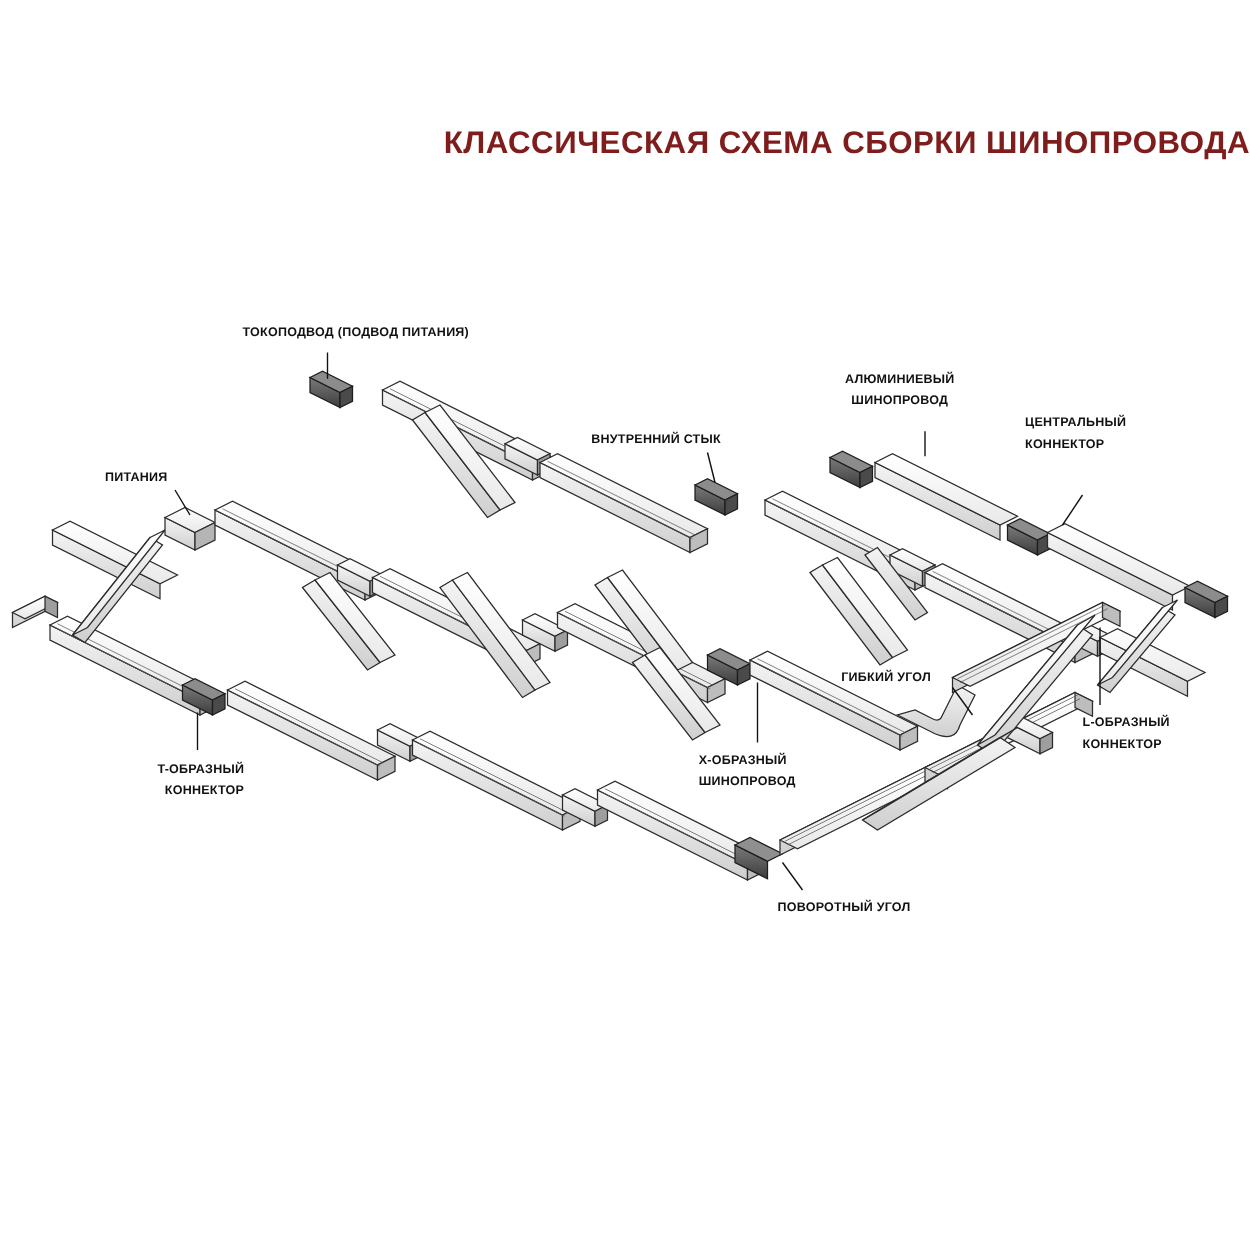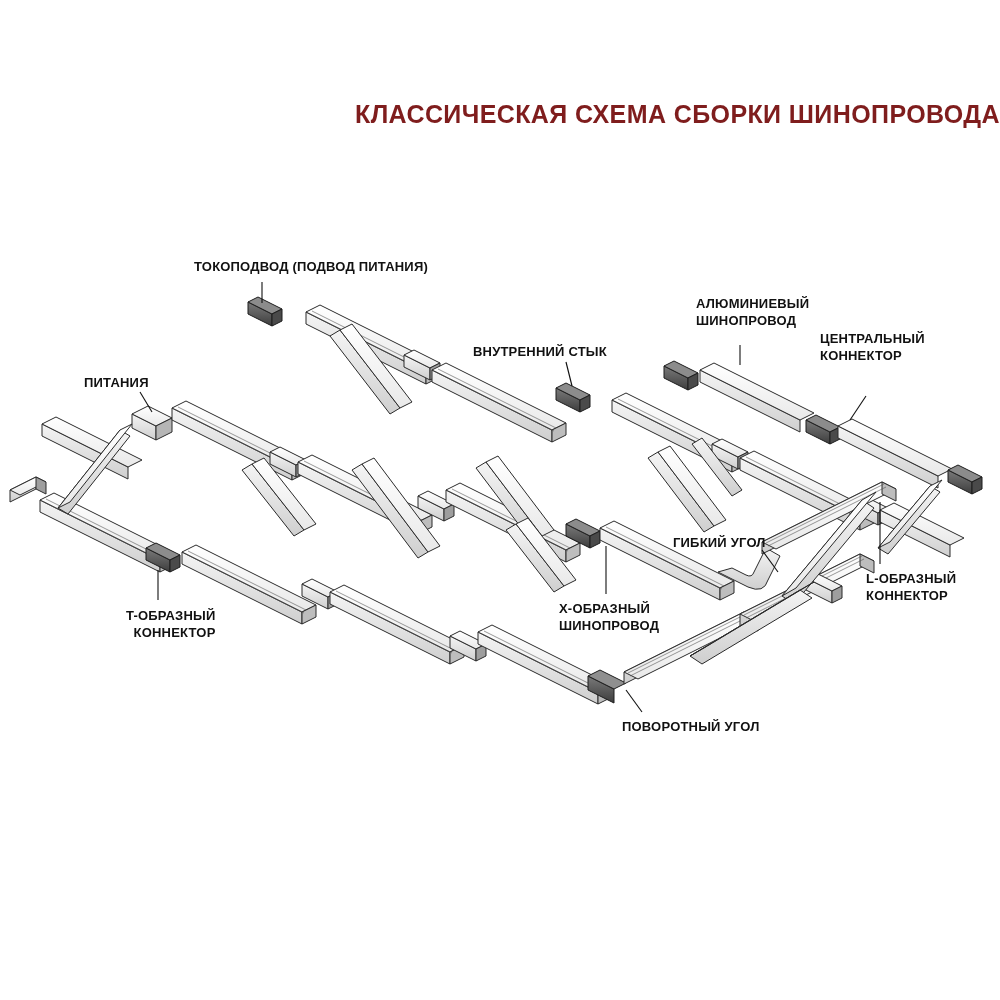--- a/index.html
+++ b/index.html
@@ -34,21 +34,21 @@
   }
   #diagram {
     position: absolute;
     left: 0;
     top: 0;
     width: 1000px;
     height: 1000px;
   }
   .lbl {
     position: absolute;
-    font-size: 13px;
+    font-size: 10px;
     font-weight: bold;
     letter-spacing: 0.2px;
     color: #111111;
     line-height: 17px;
     white-space: pre-line;
   }
   .lbl.l { text-align: left; }
 </style>
 </head>
 <body>
@@ -292,21 +292,21 @@
         <line x1="762" y1="550" x2="778" y2="572"></line>
         <line x1="880" y1="564" x2="880" y2="502"></line>
         <line x1="642" y1="712" x2="626" y2="690"></line>
       </g>
     </g>
   </svg>
 
   <div class="lbl l" style="left:194px; top:258px;">ТОКОПОДВОД (ПОДВОД ПИТАНИЯ)</div>
   <div class="lbl l" style="left:84px; top:374px;">ПИТАНИЯ</div>
   <div class="lbl l" style="left:473px; top:343px;text-align:center;">ВНУТРЕННИЙ СТЫК</div>
-  <div class="lbl l" style="left:696px; top:295px;">АЛЮМИНИЕВЫЙ
+  <div class="lbl l" style="left:676px; top:295px;text-align:center;">АЛЮМИНИЕВЫЙ
 ШИНОПРОВОД</div>
   <div class="lbl l" style="left:820px; top:330px;">ЦЕНТРАЛЬНЫЙ
 КОННЕКТОР</div>
   <div class="lbl l" style="left:126px; top:607px;text-align:right;">T-ОБРАЗНЫЙ
 КОННЕКТОР</div>
   <div class="lbl l" style="left:559px; top:600px;">X-ОБРАЗНЫЙ
 ШИНОПРОВОД</div>
   <div class="lbl l" style="left:673px; top:534px;">ГИБКИЙ УГОЛ</div>
   <div class="lbl l" style="left:866px; top:570px;">L-ОБРАЗНЫЙ
 КОННЕКТОР</div>

